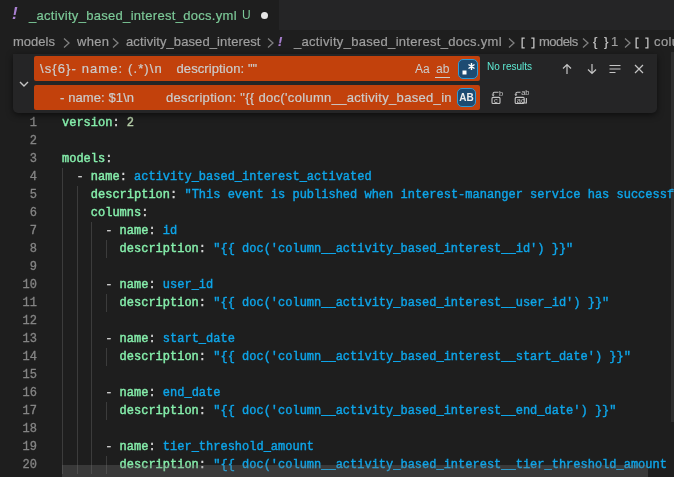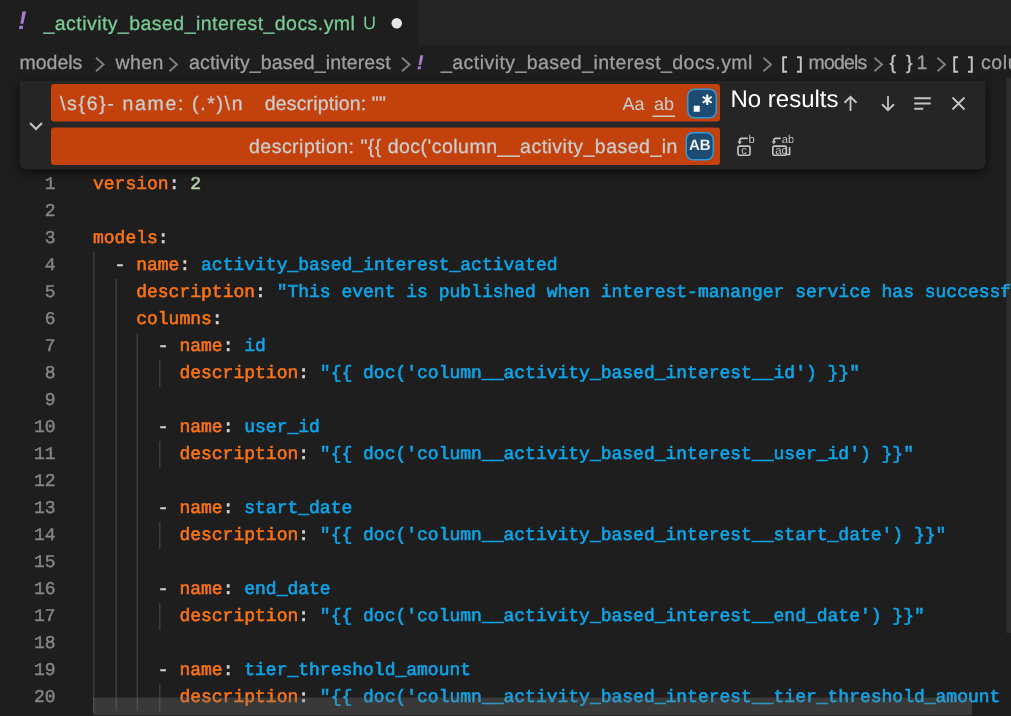--- a/index.html
+++ b/index.html
@@ -23,21 +23,21 @@
     color:#9f9f9f; white-space:pre; -webkit-text-stroke:0.2px currentColor; }
   #crumbs svg { position:absolute; }
 
   
   #gutter { left:0; top:114px; width:37px; text-align:right; color:#858585;
     font-family:"Liberation Mono", monospace; font-size:12px; line-height:18px; white-space:pre;
     -webkit-text-stroke:0.3px currentColor; }
   #code { left:62px; top:114px; font-family:"Liberation Mono", monospace;
     font-size:12px; line-height:18px; white-space:pre; color:#d4d4d4;
     -webkit-text-stroke:0.4px currentColor; }
-  .k { color:#f97316; }
+  .k { color:#86efac; }
   .s { color:#0ea5e9; }
   .n { color:#b5cea8; }
   .guide { position:absolute; width:1px; background:#3c3c3c; }
 
   
   #hscroll { left:62px; top:465px; width:586px; height:12px; background:rgba(121,121,121,0.30); }
   #vscroll { left:671px; top:52px; width:3px; height:370px; background:rgba(121,121,121,0.18); }
 
   
   #findw { left:13px; top:54px; width:644px; height:59px; background:#252526;
@@ -45,21 +45,21 @@
   #toggler { left:3px; top:22px; width:16px; height:16px; }
   .finput { position:absolute; background:#c2410c; border-radius:2px; height:25px; }
   #findbox { left:21px; top:2px; width:446px; }
   #replbox { left:21px; top:31px; width:446px; }
   .ftext { position:absolute; left:6px; top:0; height:25px; line-height:25px;
     font-size:13px; color:#cccccc; white-space:pre; letter-spacing:0.1px;
     -webkit-text-stroke:0.2px currentColor; }
   .optbtn { position:absolute; top:2.5px; width:20px; height:20px; border-radius:3px;
     color:#cccccc; font-size:12px; text-align:left; line-height:20px; }
   .optactive { background:#1d4b72; border:1px solid #2e9bd8; border-radius:5px; }
-  #noresults { left:474px; top:0; height:25px; line-height:26px; font-size:16px; color:#ffffff; }
+  #noresults { left:474px; top:0; height:25px; line-height:26px; font-size:10px; color:#5eead4; }
   .wicon { position:absolute; width:16px; height:16px; }
 </style>
 </head>
 <body>
 <div id="stage">
 
   <div id="tabbar" class="abs"></div>
   <div id="tab" class="abs"></div>
   <div id="tabicon" class="abs">!</div>
   <div id="tabname" class="abs">_activity_based_interest_docs.yml</div>
@@ -180,20 +180,21 @@
         <path d="M8 3 V12 M4 8.5 L8 12.5 L12 8.5" fill="none" stroke="#c5c5c5" stroke-width="1.2"></path>
       </svg>
     <svg class="wicon" style="left:594px; top:7px;" viewBox="0 0 16 16">
         <path d="M2.5 4.5 h11 M2.5 8 h11 M2.5 11.5 h6" fill="none" stroke="#c5c5c5" stroke-width="1.2"></path>
       </svg>
     <svg class="wicon" style="left:618px; top:7px;" viewBox="0 0 16 16">
         <path d="M4 4 L12 12 M12 4 L4 12" fill="none" stroke="#c5c5c5" stroke-width="1.2"></path>
       </svg>
 
     <div id="replbox" class="finput">
+      <div class="ftext" style="left:26px;">- name: $1\n</div>
       <div class="ftext" style="left:132px;letter-spacing:0.32px;">description: "{{ doc('column__activity_based_in</div>
       <div style="position:absolute; right:4px; top:2.5px; width:19px; height:19px; border-radius:5px; background:#1d4b72; border:1px solid #2e9bd8; color:#eeeeee; font-size:10px; font-weight:700; text-align:center; line-height:18px;">AB</div>
     </div>
 
     <svg class="wicon" style="left:476px; top:35px;" viewBox="0 0 16 16">
       <path d="M9.5 3.2 H5.4 Q4.1 3.2 4.1 4.6 V5.6" fill="none" stroke="#c5c5c5" stroke-width="1.1"></path>
       <path d="M2.6 5.4 L4.1 7.4 L5.6 5.4 Z" fill="#c5c5c5"></path>
       <text x="10" y="6.6" font-size="7.5" fill="#c5c5c5" font-family="Liberation Sans">b</text>
       <rect x="3" y="8.4" width="8" height="6.1" fill="none" stroke="#c5c5c5" stroke-width="1.1" rx="1"></rect>
       <text x="5.1" y="13.7" font-size="7.5" fill="#c5c5c5" font-family="Liberation Sans">c</text>

